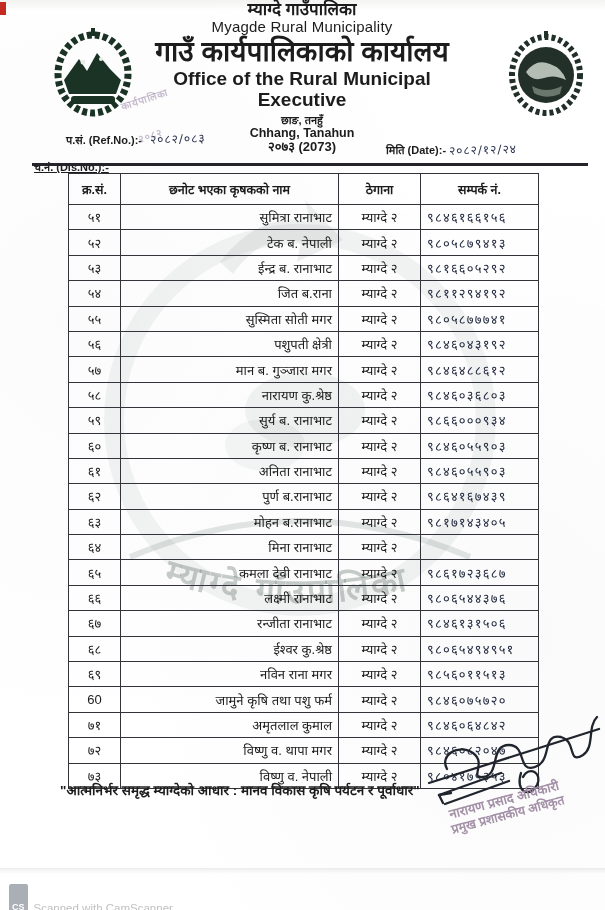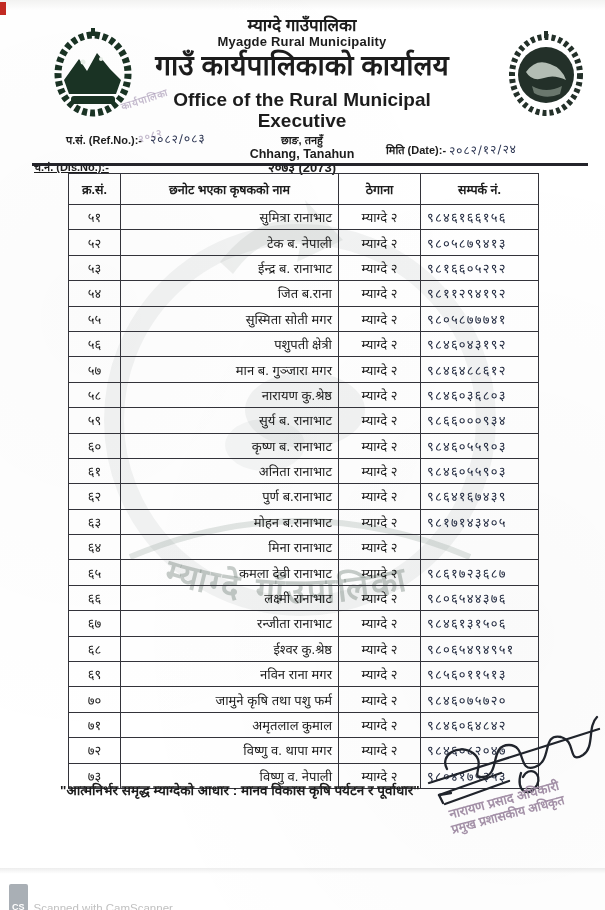--- a/index.html
+++ b/index.html
@@ -15,25 +15,25 @@
     background:
       radial-gradient(ellipse at 15% 35%, rgba(0,0,0,0.015), transparent 55%),
       radial-gradient(ellipse at 85% 70%, rgba(0,0,0,0.018), transparent 55%),
       linear-gradient(#f3f3f2, #ffffff 10px);
   }
   .red-mark{position:absolute;left:0;top:2px;width:6px;height:13px;background:#c22a22;}
   .page-edge{position:absolute;left:0;top:868px;width:605px;height:6px;
     background:linear-gradient(rgba(0,0,0,0.07), rgba(0,0,0,0));}
 
   
-  .hdr-center{position:absolute;left:132px;top:16px;width:340px;text-align:center;line-height:1.12;}
+  .hdr-center{position:absolute;left:132px;top:0;width:340px;text-align:center;line-height:1.12;}
   .t-np-small{font-size:17px;font-weight:bold;}
-  .t-en-small{font-size:13px;font-weight:bold;letter-spacing:.2px;}
+  .t-en-small{font-size:15px;font-weight:normal;letter-spacing:.2px;}
   .t-np-big{font-size:28px;font-weight:bold;margin-top:0;}
-  .t-en-big{font-size:19px;font-weight:bold;margin-top:8px;}
+  .t-en-big{font-size:19px;font-weight:bold;margin-top:1px;}
   .t-addr-np{font-size:11px;font-weight:bold;margin-top:3px;}
   .t-addr-en{font-size:12.5px;font-weight:bold;}
   .t-year{font-size:13px;font-weight:bold;}
   .emblem-left{position:absolute;left:52px;top:26px;}
   .emblem-right{position:absolute;left:506px;top:30px;}
   .province{position:absolute;left:452px;top:103px;width:150px;text-align:center;line-height:1.2;}
   .province .np{font-size:11px;font-weight:bold;}
   .province .en{font-size:10.5px;font-weight:bold;}
   .refline{position:absolute;left:34px;top:132px;font-size:11px;font-weight:bold;margin-left:32px;}
   .disline{position:absolute;left:34px;top:159px;font-size:11px;font-weight:bold;text-decoration:underline;}
@@ -281,21 +281,21 @@
     </tr>
 
     <tr>
       <td class="c-sn">६९</td>
       <td class="c-name">नविन राना मगर</td>
       <td class="c-addr">म्याग्दे २</td>
       <td class="c-phone">९८५६०११५१३</td>
     </tr>
 
     <tr>
-      <td class="c-sn">७०</td>
+      <td class="c-sn">60</td>
       <td class="c-name">जामुने कृषि तथा पशु फर्म</td>
       <td class="c-addr">म्याग्दे २</td>
       <td class="c-phone">९८४६०७५७२०</td>
     </tr>
 
     <tr>
       <td class="c-sn">७१</td>
       <td class="c-name">अमृतलाल कुमाल</td>
       <td class="c-addr">म्याग्दे २</td>
       <td class="c-phone">९८४६०६४८४२</td>

